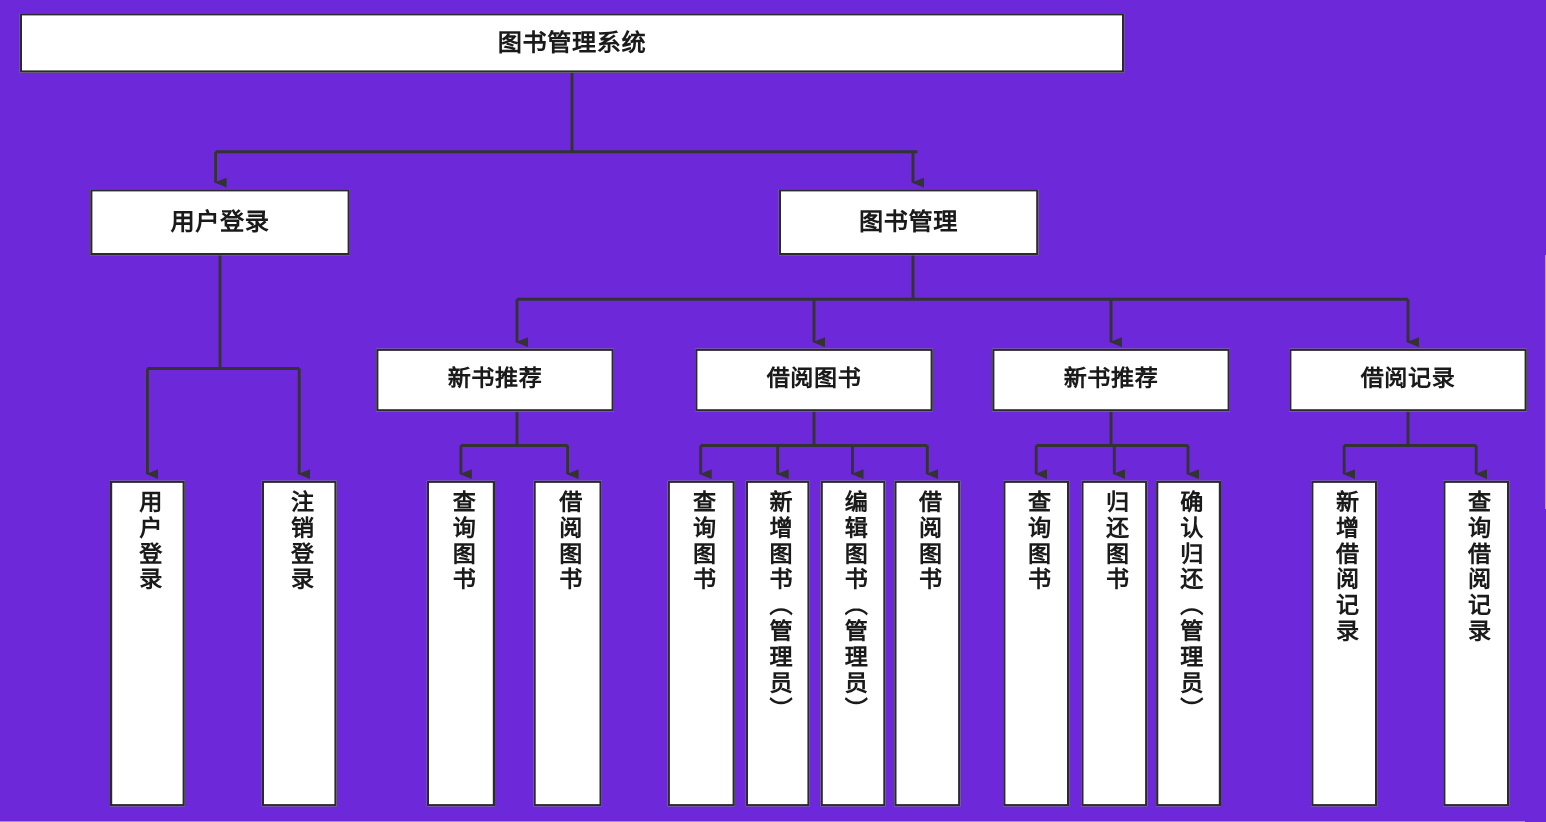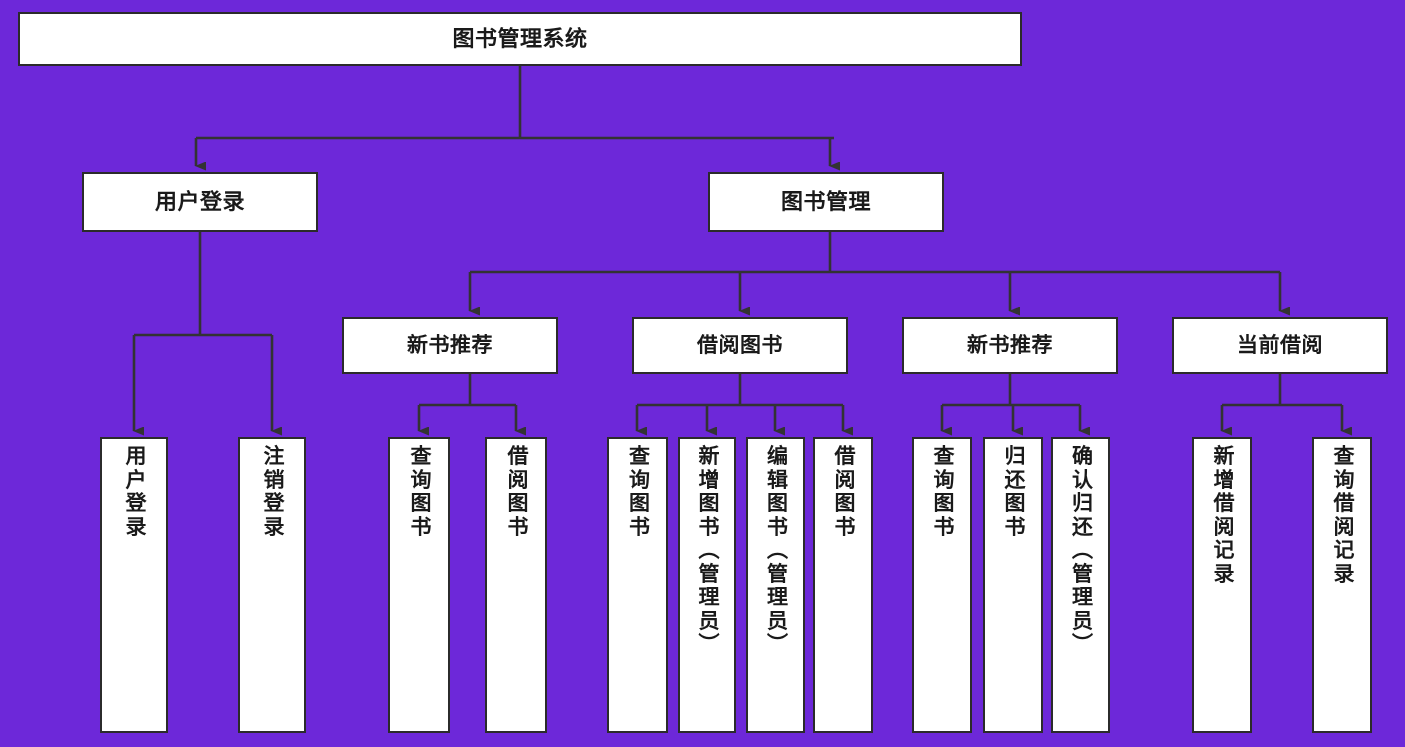--- a/index.html
+++ b/index.html
@@ -148,21 +148,21 @@
   <div class="node h lvl3" style="left: 342px; top: 317px; width: 216px; height: 57px; border-color: rgb(43, 43, 43); background: rgb(255, 255, 255); color: rgb(26, 26, 26);">
     <span class="node-label">新书推荐</span>
   </div>
   <div class="node h lvl3" style="left: 632px; top: 317px; width: 216px; height: 57px; border-color: rgb(43, 43, 43); background: rgb(255, 255, 255); color: rgb(26, 26, 26);">
     <span class="node-label">借阅图书</span>
   </div>
   <div class="node h lvl3" style="left: 902px; top: 317px; width: 216px; height: 57px; border-color: rgb(43, 43, 43); background: rgb(255, 255, 255); color: rgb(26, 26, 26);">
     <span class="node-label">新书推荐</span>
   </div>
   <div class="node h lvl3" style="left: 1172px; top: 317px; width: 216px; height: 57px; border-color: rgb(43, 43, 43); background: rgb(255, 255, 255); color: rgb(26, 26, 26);">
-    <span class="node-label">当前借阅</span>
+    <span class="node-label">借阅记录</span>
   </div>
 
   <div class="node v leaf" style="left: 100px; top: 437px; width: 68px; height: 296px; border-color: rgb(43, 43, 43); background: rgb(255, 255, 255); color: rgb(26, 26, 26);">
     <span class="node-label">用户登录</span>
   </div>
   <div class="node v leaf" style="left: 238px; top: 437px; width: 68px; height: 296px; border-color: rgb(43, 43, 43); background: rgb(255, 255, 255); color: rgb(26, 26, 26);">
     <span class="node-label">注销登录</span>
   </div>
 
   <div class="node v leaf" style="left: 388px; top: 437px; width: 62px; height: 296px; border-color: rgb(43, 43, 43); background: rgb(255, 255, 255); color: rgb(26, 26, 26);">

